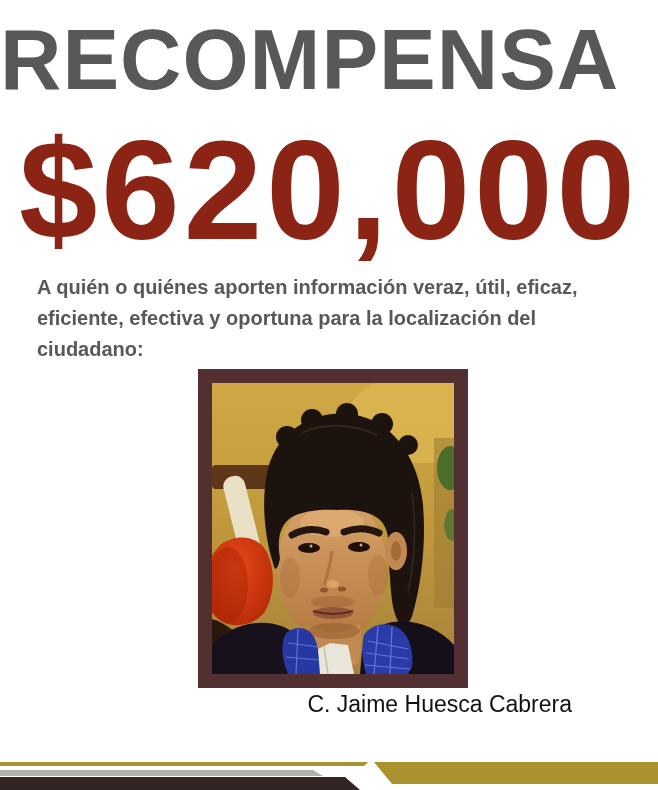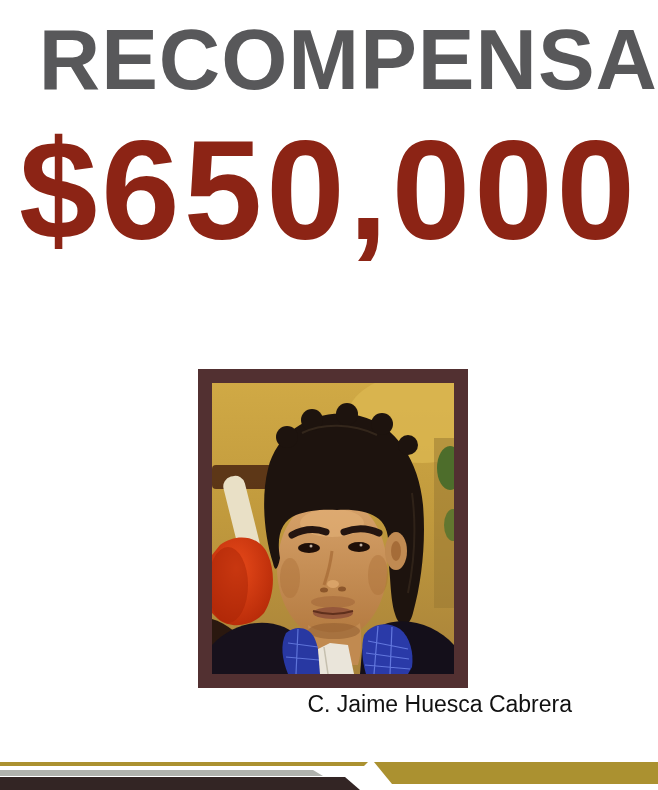--- a/index.html
+++ b/index.html
@@ -5,21 +5,21 @@
   html,body{margin:0;padding:0;background:#ffffff;}
   .poster{
     position:relative;
     width:658px;height:790px;
     background:#ffffff;
     overflow:hidden;
     font-family:"Liberation Sans", sans-serif;
   }
   .title{
     position:absolute;top:14px;left:0;width:658px;
-    text-align:right;
+    text-align:left;
     font-size:85px;font-weight:bold;
     color:#58585a;
     letter-spacing:1px;
     line-height:92px;
     white-space:nowrap;
   }
   .amount{
     position:absolute;top:115px;left:0;width:658px;
     text-align:center;
     font-size:141px;font-weight:bold;
@@ -86,22 +86,27 @@
     clip-path:polygon(0 0,calc(100% - 15px) 0,100% 100%,0 100%);
   }
 </style>
 </head>
 <body>
 
 <div class="poster">
 
   <div class="title">RECOMPENSA</div>
 
-  <div class="amount">$650,000</div>
+  <div class="amount">$620,000</div>
 
+  <div class="description">
+    <div>A quién o quiénes aporten información veraz, útil, eficaz,</div>
+    <div>eficiente, efectiva y oportuna para la localización del</div>
+    <div>ciudadano:</div>
+  </div>
 
   <div class="photo-frame" role="img" aria-label="Portrait photo of a young man with dark curly hair wearing a dark jacket over a blue plaid shirt, mustard-yellow background with a red object at lower left">
     <svg width="242" height="291" viewBox="0 0 242 291" xmlns="http://www.w3.org/2000/svg">
       <defs>
         <linearGradient id="bgG" x1="0" y1="0" x2="0" y2="1">
           <stop offset="0" stop-color="#d0a945"></stop>
           <stop offset="0.45" stop-color="#c19a3d"></stop>
           <stop offset="1" stop-color="#a8823a"></stop>
         </linearGradient>
         <linearGradient id="skinG" x1="0" y1="0" x2="0" y2="1">

